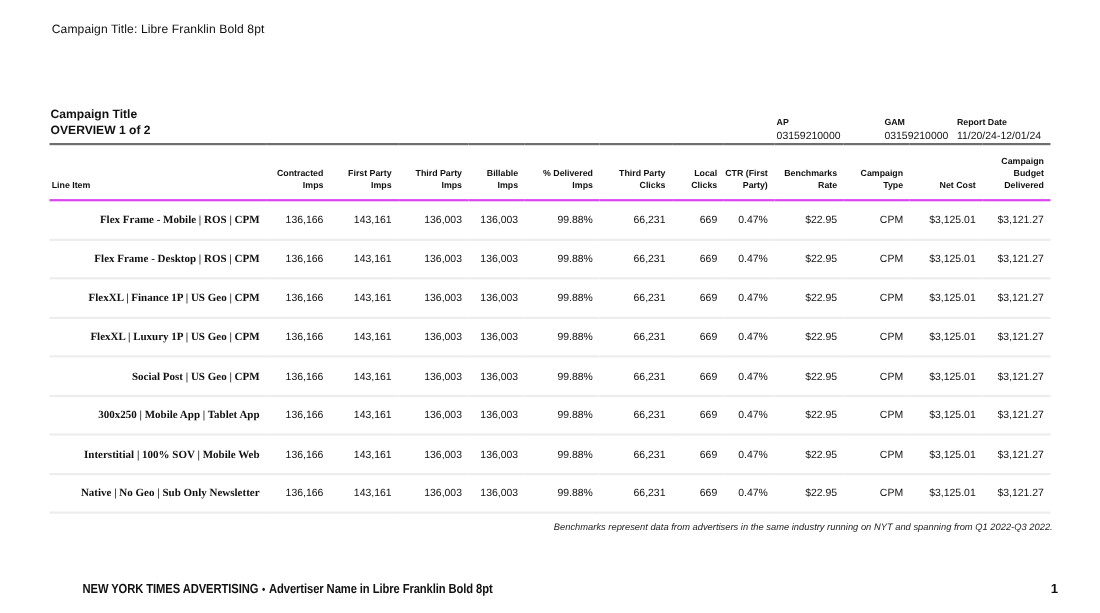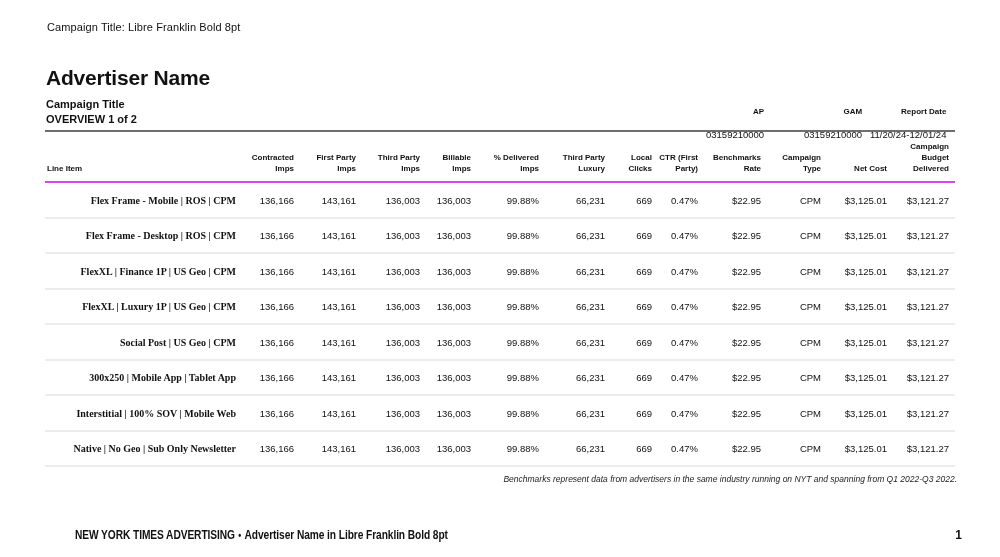--- a/index.html
+++ b/index.html
@@ -18,21 +18,21 @@
     position:absolute; left:46px; top:66px; margin:0;
     font-size:21px; font-weight:bold; letter-spacing:-0.2px;
   }
 
   .subtitle {
     position:absolute; left:46px; top:97px;
     font-size:11px; font-weight:bold; line-height:15px;
   }
 
   .meta-item { position:absolute; top:106px; font-size:9.5px; line-height:11px; }
-  .meta-label { display:block; font-size:8px; font-weight:bold; margin-bottom:12px;text-align:right; }
+  .meta-label { display:block; font-size:8px; font-weight:bold; margin-bottom:1px; }
   #meta-0 { left:706px; } #meta-1 { left:804px; } #meta-2 { left:870px; }
 
   table.report-table {
     position:absolute; left:45px; top:130px; width:910px;
     border-collapse:collapse; table-layout:fixed;
     border-top:2px solid #6e6e6e;
   }
   .report-table thead th {
     vertical-align:bottom; text-align:right;
     font-size:8px; font-weight:bold; line-height:1.35;
@@ -67,21 +67,20 @@
   .footer-bullet { padding:0 4px; font-size:10px; }
   .page-number { font-size:12px; font-weight:bold; }
 </style>
 </head>
 <body>
 
 <div class="page">
 
   <div class="top-header">Campaign Title: Libre Franklin Bold 8pt</div>
 
-  <h1 class="advertiser">Advertiser Name</h1>
 
   <div class="subtitle">
     <div>Campaign Title</div>
     <div>OVERVIEW 1 of 2</div>
   </div>
 
   <div class="meta-item" id="meta-0">
     <span class="meta-label">AP</span>
     <span>03159210000</span>
   </div>
@@ -111,21 +110,21 @@
       <col style="width:62px">
     </colgroup>
     <thead>
       <tr id="header-row">
           <th>Line Item</th>
           <th>Contracted Imps</th>
           <th>First Party Imps</th>
           <th>Third Party Imps</th>
           <th>Billable Imps</th>
           <th>% Delivered Imps</th>
-          <th>Third Party Luxury</th>
+          <th>Third Party Clicks</th>
           <th>Local Clicks</th>
           <th>CTR (First Party)</th>
           <th>Benchmarks Rate</th>
           <th>Campaign Type</th>
           <th>Net Cost</th>
           <th>Campaign Budget Delivered</th>
         </tr>
     </thead>
     <tbody id="table-body">
         <tr>

